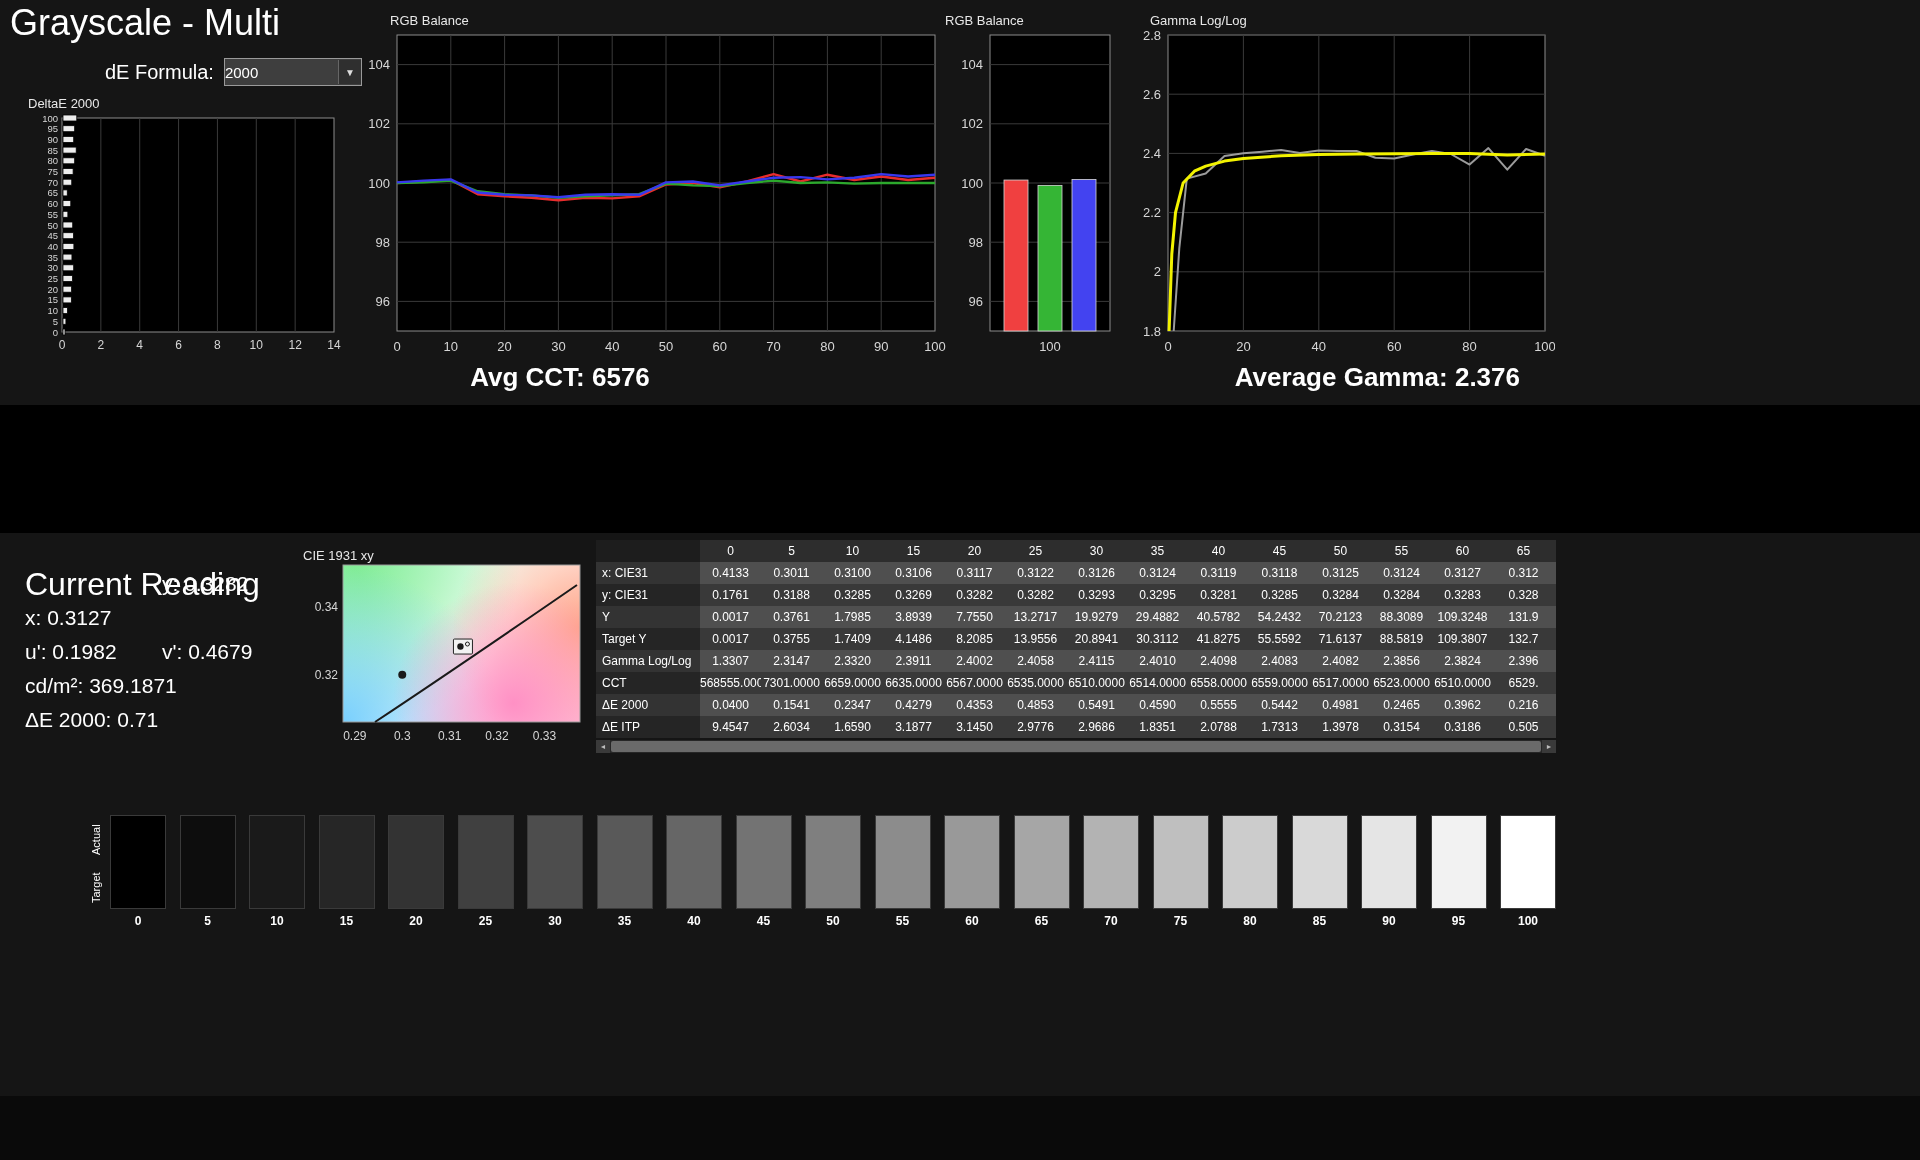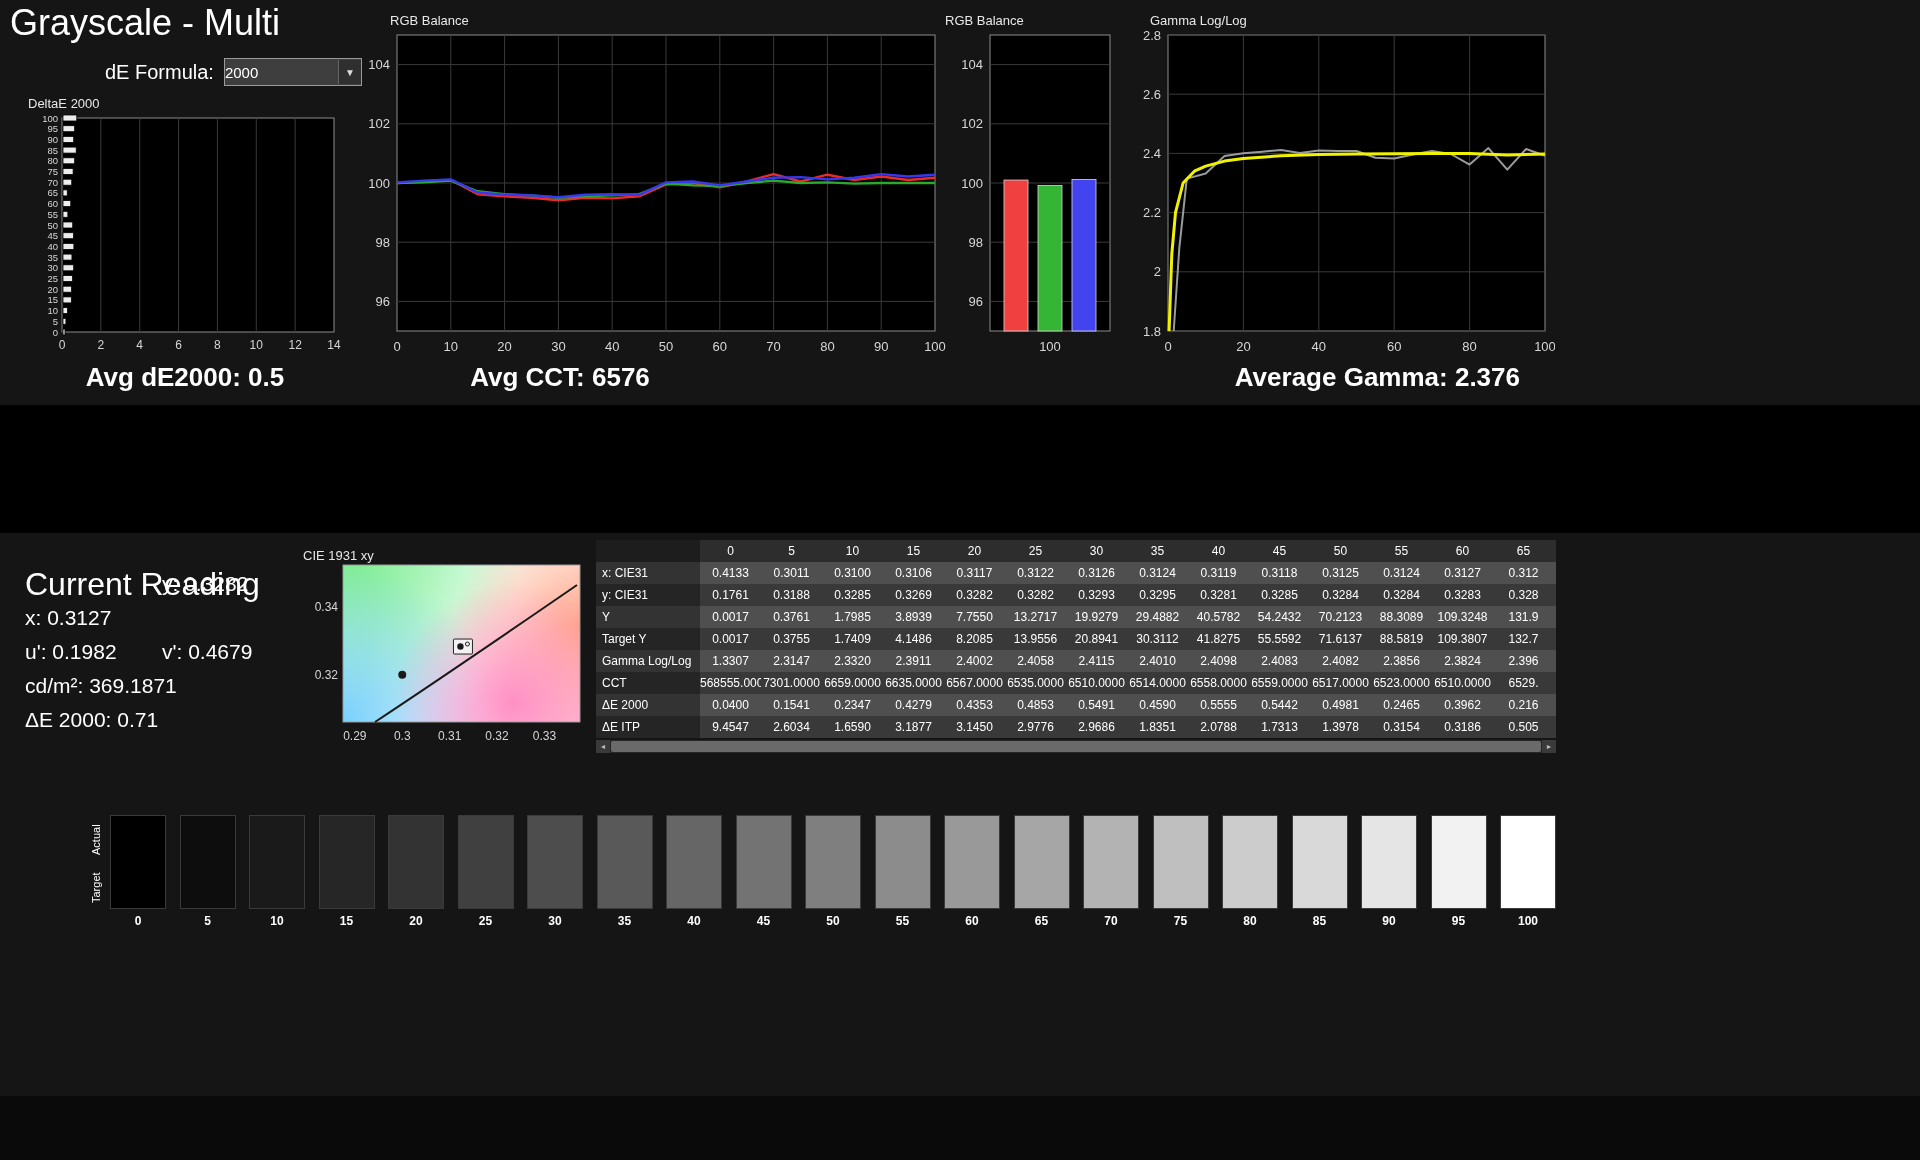--- a/index.html
+++ b/index.html
@@ -194,21 +194,20 @@
       <text x="196.8" y="325" font-size="13" text-anchor="middle" fill="#d6d6d6">40</text>
       <line x1="272.2" y1="9" x2="272.2" y2="305" stroke="#3a3a3a"></line>
       <text x="272.2" y="325" font-size="13" text-anchor="middle" fill="#d6d6d6">60</text>
       <line x1="347.6" y1="9" x2="347.6" y2="305" stroke="#3a3a3a"></line>
       <text x="347.6" y="325" font-size="13" text-anchor="middle" fill="#d6d6d6">80</text>
       <text x="423" y="325" font-size="13" text-anchor="middle" fill="#d6d6d6">100</text>
       <polyline points="51.7,305.0 57.3,222.1 64.8,152.6 83.7,147.5 102.5,130.0 121.4,127.3 140.3,125.7 159.1,124.0 177.9,127.1 196.8,124.5 215.7,124.9 234.5,125.0 253.4,131.7 272.2,132.6 291.1,128.6 309.9,125.0 328.8,128.0 347.6,138.6 366.4,122.1 385.3,143.7 404.1,123.0 423.0,129.8" fill="none" stroke="#9b9b9b" stroke-width="2" stroke-linejoin="round"></polyline>
       <polyline points="47.1,305.0 49.8,228.0 53.5,186.6 61.1,157.0 72.4,145.2 83.7,140.1 102.5,135.1 121.4,132.4 159.1,129.8 196.8,128.6 234.5,128.0 272.2,127.7 309.9,127.4 347.6,127.4 385.3,128.9 423.0,128.0" fill="none" stroke="#f2f200" stroke-width="3" stroke-linejoin="round"></polyline>
     </svg>
 
-  <div class="stat" style="left:40px;width:290px;">Avg dE2000: 0.5</div>
   <div class="stat" style="left:420px;width:280px;">Avg CCT: 6576</div>
   <div class="stat" style="left:1170px;width:350px;text-align:right;">Average Gamma: 2.376</div>
 
   <div id="strip">
     <div class="side-label" style="top:412px;">Actual</div>
     <div class="side-label" style="top:460px;">Target</div>
     <div id="swatch-row">
         <div class="swatch-cell">
           <div class="swatch-box" style="background: rgb(0, 0, 0);"></div>
           <div class="swatch-label">0</div>

